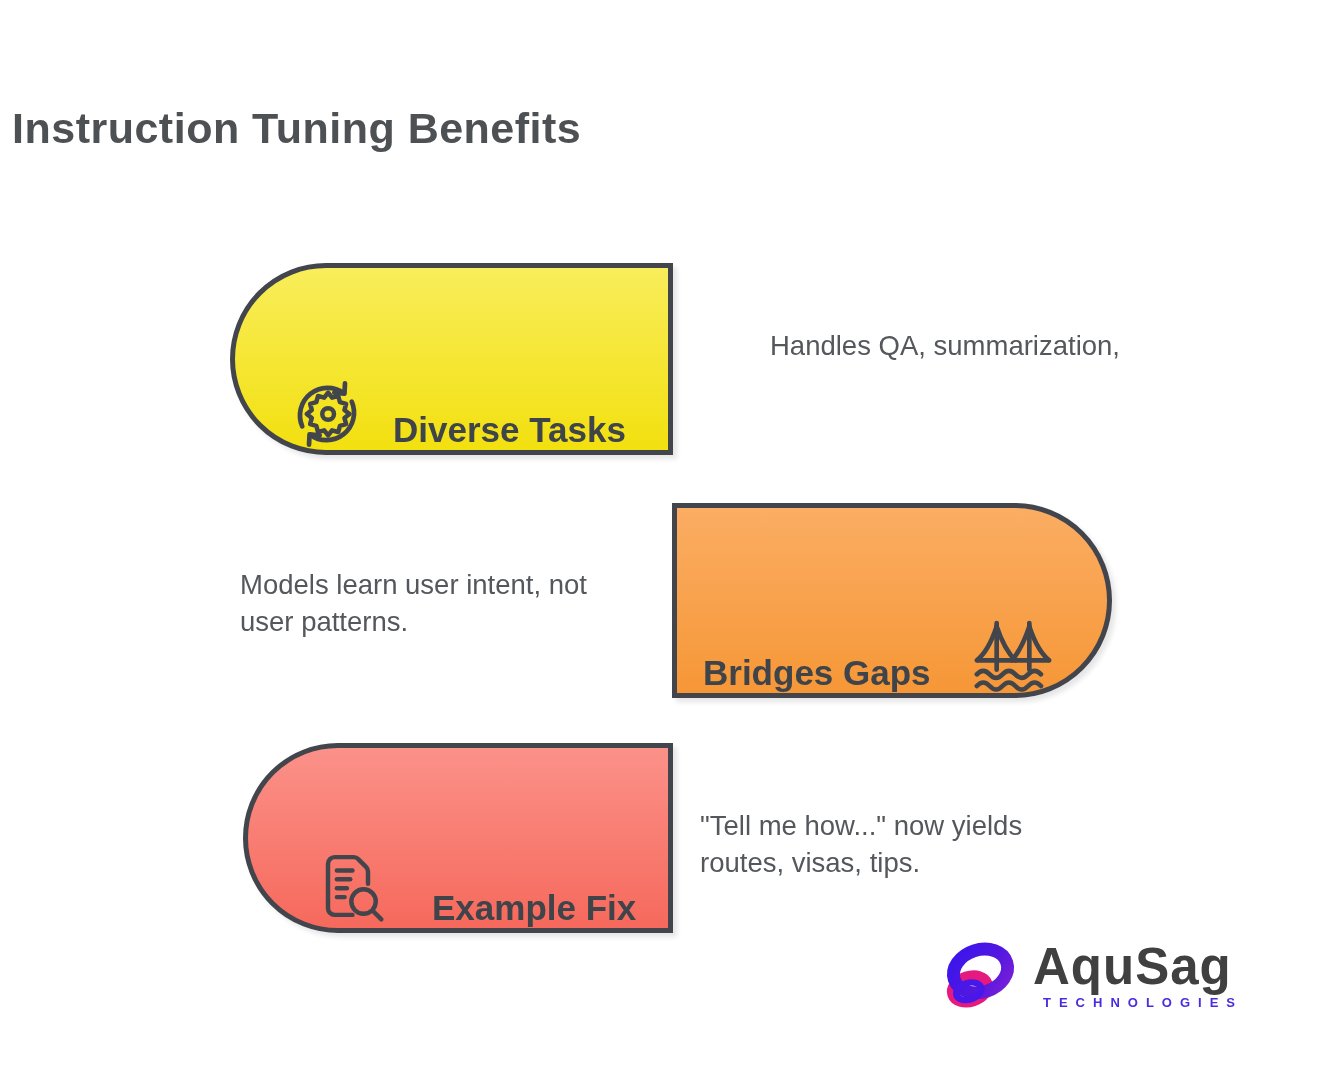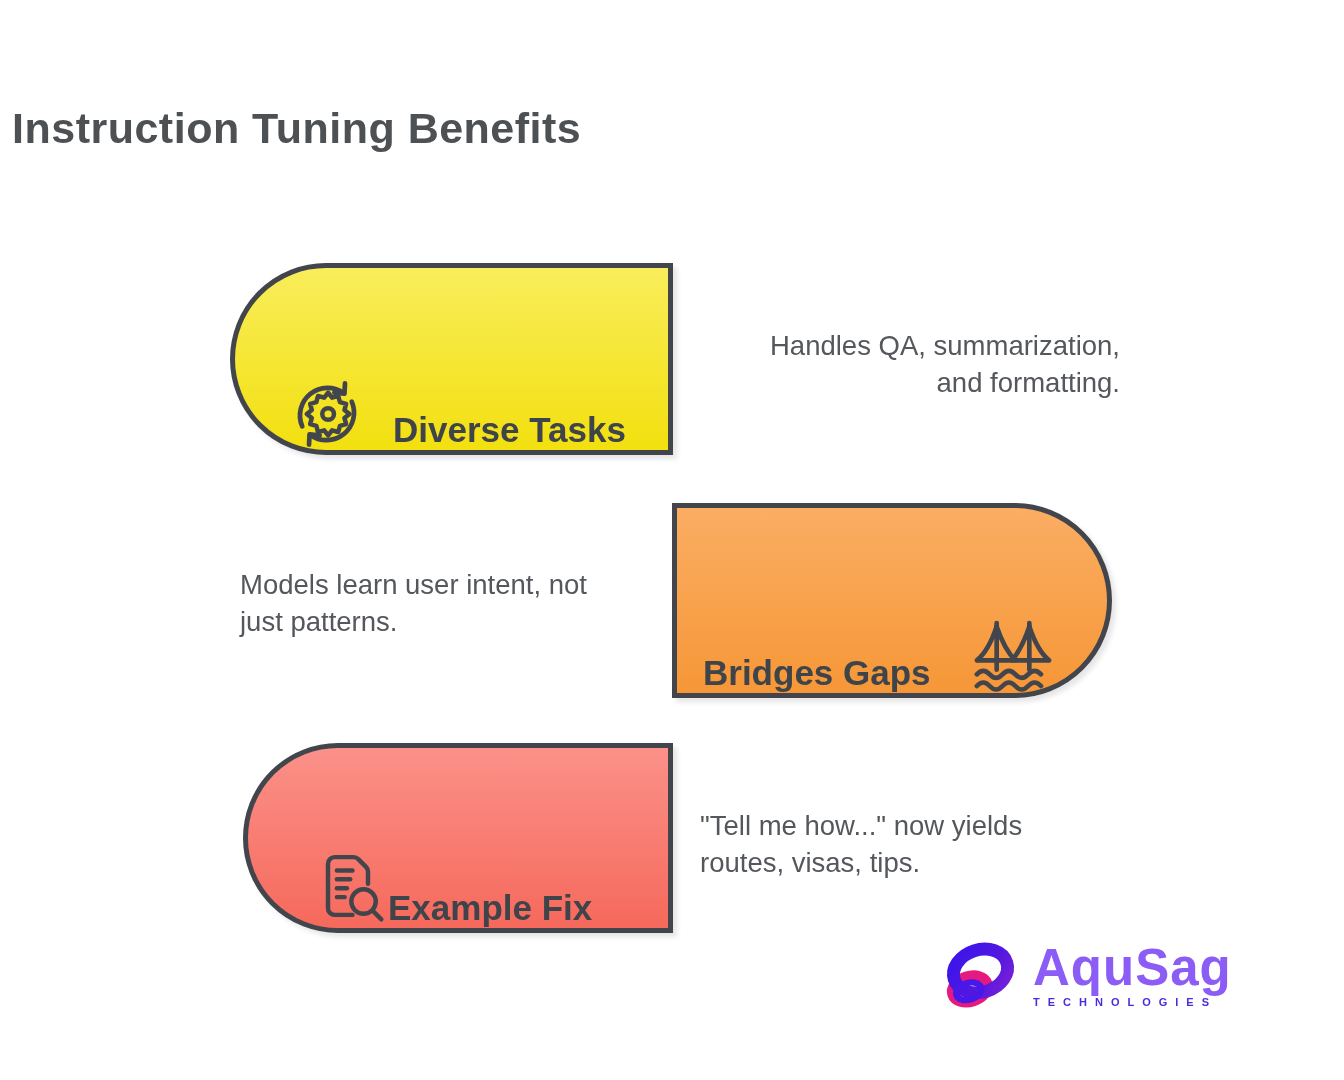--- a/index.html
+++ b/index.html
@@ -20,43 +20,43 @@
   .pill-yellow{
     left:230px;top:263px;width:443px;height:192px;
     border-radius:96px 0 0 96px;padding-left:54px;gap:28px;
   }
   .pill-orange{
     left:672px;top:503px;width:440px;height:195px;
     border-radius:0 98px 98px 0;padding-left:26px;padding-right:52px;
   }
   .pill-red{
     left:243px;top:743px;width:430px;height:190px;
-    border-radius:95px 0 0 95px;padding-left:60px;
+    border-radius:95px 0 0 95px;padding-left:60px;gap:44px;
   }
   .pill-label{
     font-size:35px;font-weight:700;color:#3f444a;white-space:nowrap;
   }
   .pill-orange .pill-label{flex:0 0 auto;}
   .pill-orange .icon{margin-left:auto;}
   .icon{display:flex;align-items:center;justify-content:center;}
   .desc{
     position:absolute;font-size:27.5px;line-height:37px;color:#54575c;
   }
   .desc-1{left:700px;top:327px;width:420px;text-align:right;}
   .desc-2{left:240px;top:566px;width:405px;text-align:left;}
   .desc-3{left:700px;top:807px;width:420px;text-align:left;}
   .logo{
     position:absolute;left:931px;top:933px;display:flex;align-items:center;gap:10px;
   }
   .logo-text{display:flex;flex-direction:column;align-items:flex-start;}
   .logo-name{
-    font-size:51px;font-weight:800;color:#8b5cf6;line-height:1.0;letter-spacing:1px;
+    font-size:51px;font-weight:800;color:#404040;line-height:1.0;letter-spacing:1px;
   }
   .logo-subtitle{
-    margin-top:3px;font-size:11px;font-weight:700;letter-spacing:8px;color:#4b2be0;
+    margin-top:3px;font-size:13px;font-weight:700;letter-spacing:8px;color:#4b2be0;margin-left:10px;
   }
 </style>
 </head>
 <body>
 
 <div class="title">Instruction Tuning Benefits</div>
 
 <div class="pill pill-yellow" style="background: linear-gradient(rgb(249, 237, 91), rgb(242, 224, 15));">
   <span class="icon">
     <svg width="76" height="72" viewBox="0 0 64 64" fill="none" stroke="#42464c" stroke-width="4.2" stroke-linecap="round" stroke-linejoin="round">
@@ -67,42 +67,41 @@
       <g transform="translate(0,-7)" stroke-width="4">
         <path d="M33 20 l3.5 4.5 5.5-1.5 1.5 5.5 5.5 1.5-1.5 5.5 4.5 3.5-4.5 3.5 1.5 5.5-5.5 1.5-1.5 5.5-5.5-1.5-3.5 4.5-3.5-4.5-5.5 1.5-1.5-5.5-5.5-1.5 1.5-5.5-4.5-3.5 4.5-3.5-1.5-5.5 5.5-1.5 1.5-5.5 5.5 1.5 z"></path>
         <circle cx="33" cy="39" r="5.2"></circle>
       </g>
     </svg>
   </span>
   <span class="pill-label">Diverse Tasks</span>
 </div>
 <div class="desc desc-1">
   <div>Handles QA, summarization,</div>
-  <div>and formatting.</div>
 </div>
 
 <div class="pill pill-orange" style="background: linear-gradient(rgb(251, 173, 99), rgb(246, 151, 55)); gap: 26px;">
   <span class="pill-label">Bridges Gaps</span>
   <span class="icon">
     <svg width="84" height="84" viewBox="0 0 72 72" fill="none" stroke="#42464c" stroke-width="4" stroke-linecap="round" stroke-linejoin="round">
       <path d="M6 44 H66"></path>
       <path d="M22 12 V52"></path>
       <path d="M50 12 V52"></path>
       <path d="M22 15 C 16 33 10 40 5 44"></path>
       <path d="M22 15 C 28 33 34 40 38 44"></path>
       <path d="M50 15 C 44 33 38.5 40 35 44"></path>
       <path d="M50 15 C 56 33 62 40 67 44"></path>
       <path d="M5 56 q 5.5 -6 11 0 t 11 0 t 11 0 t 11 0 t 11 0"></path>
       <path d="M5 66 q 5.5 -6 11 0 t 11 0 t 11 0 t 11 0 t 11 0"></path>
     </svg>
   </span>
 </div>
 <div class="desc desc-2">
   <div>Models learn user intent, not</div>
-  <div>just patterns.</div>
+  <div>user patterns.</div>
 </div>
 
 <div class="pill pill-red" style="background: linear-gradient(rgb(251, 145, 137), rgb(246, 105, 92));">
   <span class="icon">
     <svg width="80" height="84" viewBox="0 0 72 72" fill="none" stroke="#42464c" stroke-width="4" stroke-linecap="round" stroke-linejoin="round">
       <path d="M40 62 H24 a6 6 0 0 1 -6 -6 V16 a6 6 0 0 1 6 -6 h17 c1.6 0 3.1 0.6 4.2 1.8 l7 7 c1.1 1.1 1.8 2.6 1.8 4.2 V34"></path>
       <path d="M26 22 h14"></path>
       <path d="M26 30 h12"></path>
       <path d="M26 38 h9"></path>
       <path d="M26 46 h7"></path>

